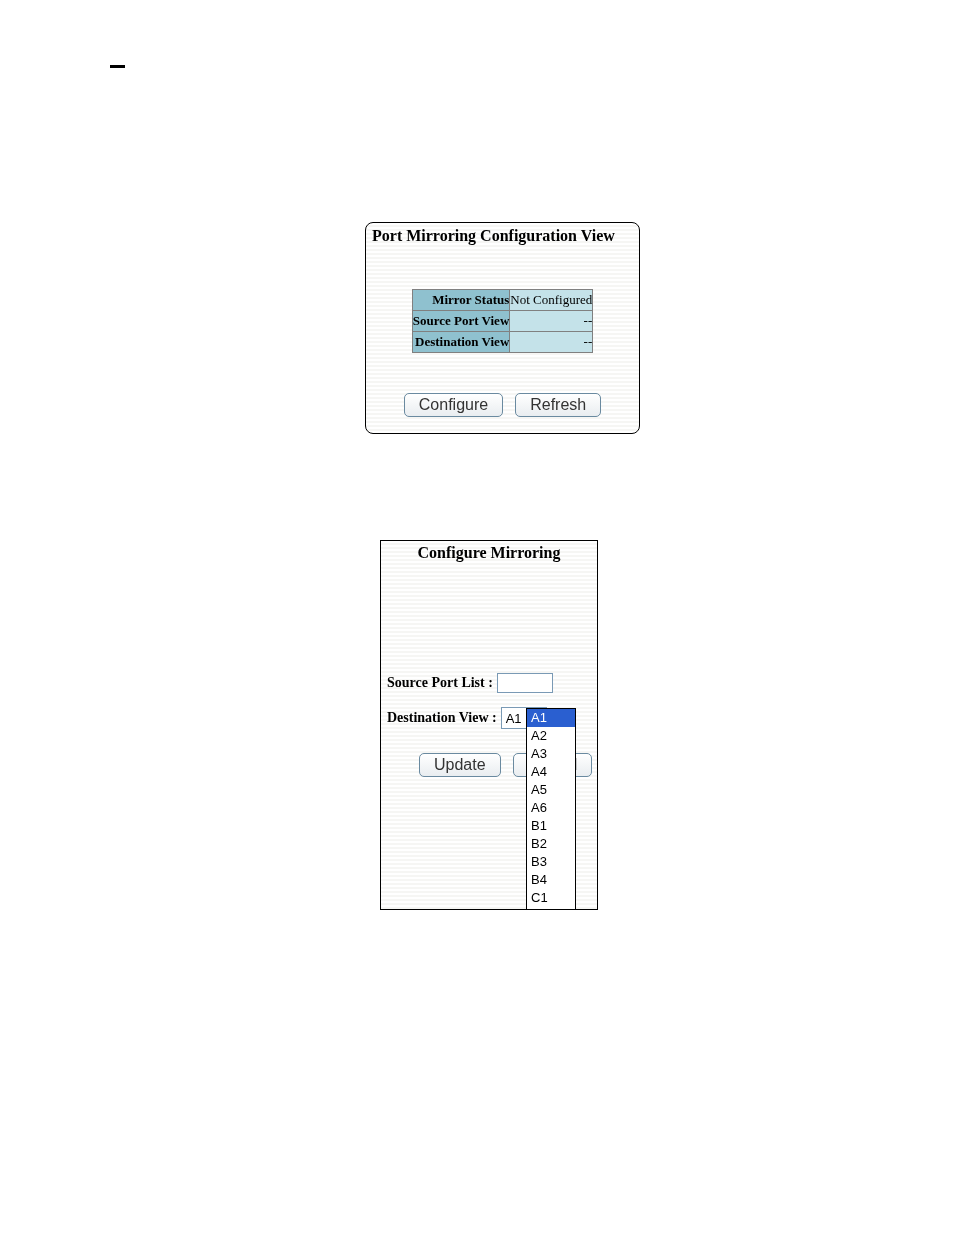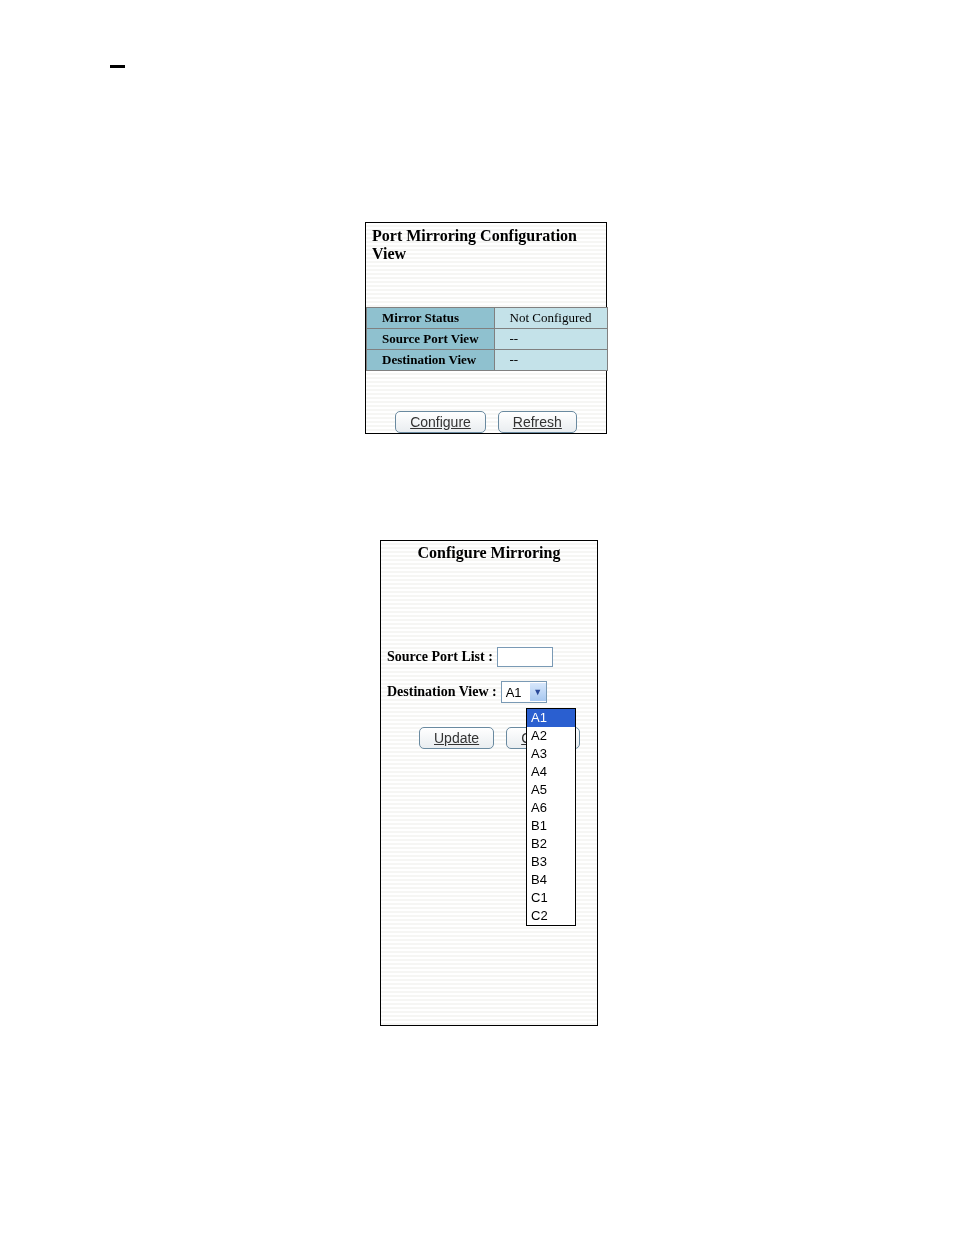--- a/index.html
+++ b/index.html
@@ -29,87 +29,88 @@
       #ffffff 2px,
       #f6f6f4 2px,
       #f6f6f4 4px
     );
     box-sizing: border-box;
   }
 
   .panel1 {
     left: 365px;
     top: 222px;
-    width: 242px;
+    width: 275px;
     height: 212px;
+    border-radius: 8px;
   }
 
   .panel-title {
     font-weight: bold;
     font-size: 16px;
     padding: 4px 6px;
     color: #000;
   }
 
   .status-table {
     border-collapse: collapse;
     margin: 40px auto 0 auto;
   }
   .status-table td {
     border: 1px solid #808080;
     font-size: 13px;
-    padding: 2px 15px;
+    padding: 2px 0;
     font-family: "Times New Roman", serif;
     white-space: nowrap;
+    text-align: right;
   }
   .hdr-cell {
     background: #8fc1cf;
     font-weight: bold;
   }
   .val-cell {
     background: #c4e2e9;
   }
 
   .button-row {
     text-align: center;
     margin-top: 40px;
   }
 
   .btn {
     display: inline-block;
     border: 1px solid #6a8aa0;
     border-radius: 5px;
     background: linear-gradient(to bottom, #ffffff, #e9edf0);
     font-family: Arial, sans-serif;
-    font-size: 14px;
+    font-size: 16px;
     color: #333;
     padding: 2px 14px;
     margin: 0 4px;
     cursor: pointer;
-    text-decoration: underline;
   }
 
   .panel2 {
     left: 380px;
     top: 540px;
     width: 218px;
-    height: 486px;
+    height: 370px;
     overflow: hidden;
   }
 
   .panel2-title {
     text-align: center;
     font-weight: bold;
     font-size: 16px;
     padding-top: 3px;
   }
 
   .form-area {
     padding: 0 6px;
-    margin-top: 85px;
+    margin-top: 111px;
     font-size: 14px;
     font-weight: bold;
   }
 
   .form-row {
     display: flex;
     align-items: center;
     margin-bottom: 14px;
   }
   .form-row label {

